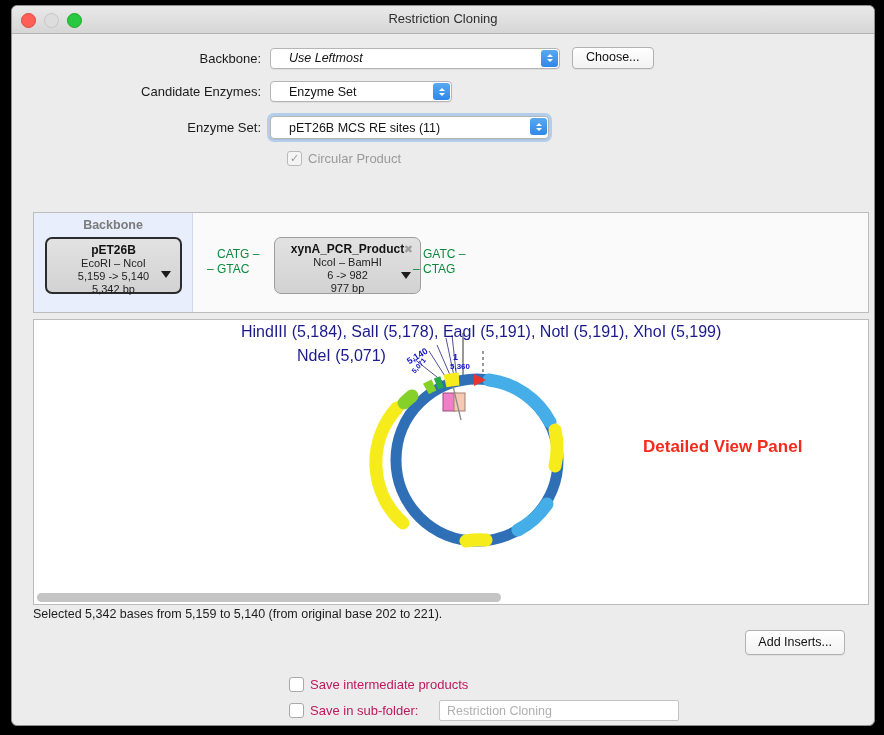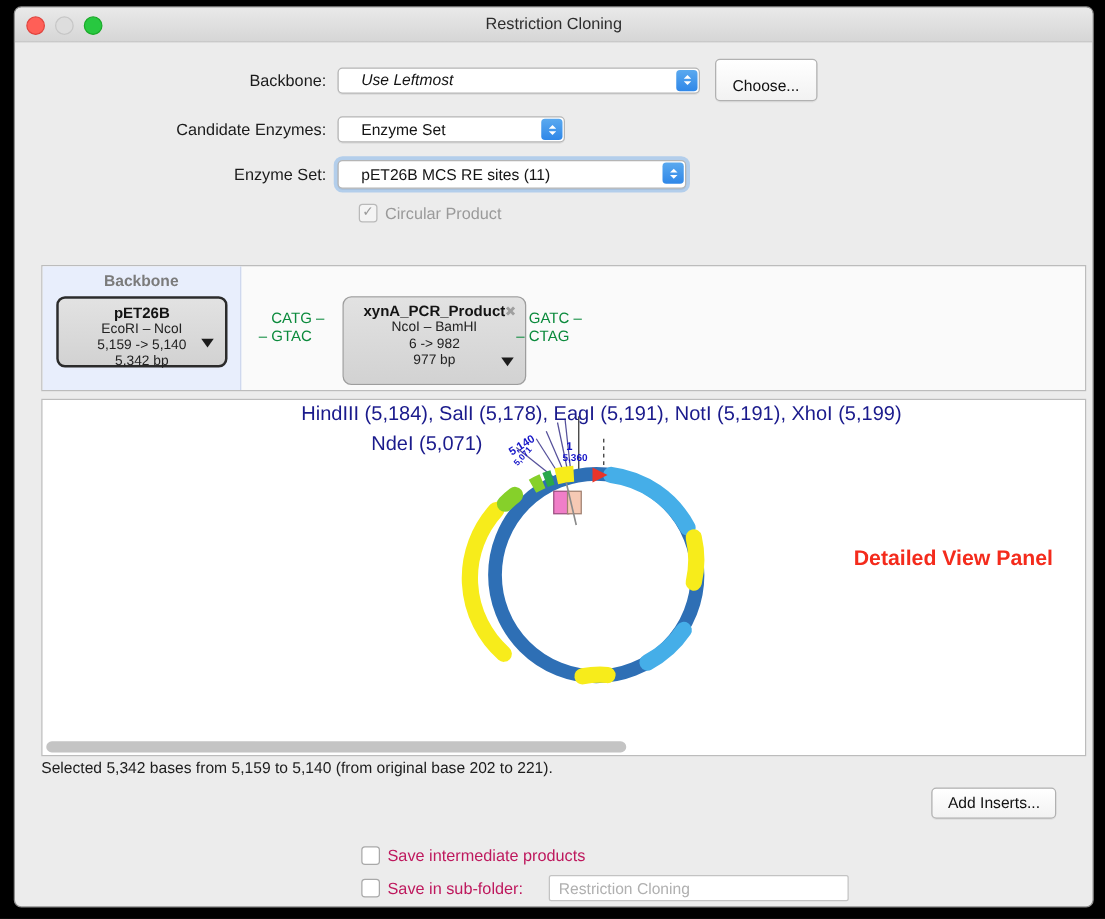--- a/index.html
+++ b/index.html
@@ -94,21 +94,21 @@
     padding: 3px; margin: -3px;
     border-radius: 7px;
     background: rgba(110,170,235,0.45);
     display: inline-block;
   }
   .btn {
     font-size: 12.5px; color: #111;
     background: linear-gradient(to bottom, #ffffff 0%, #f2f2f2 100%);
     border: 1px solid #b1b1b1;
     border-radius: 4px;
-    padding: 14px 13px 4px;
+    padding: 2px 13px 4px;
     cursor: default;
     box-shadow: 0 1px 0 rgba(0,0,0,0.05);
   }
   .choose-btn { margin-left: 12px; }
 
   .checkrow { display: flex; align-items: center; margin-top: 12px; padding-left: 275px; }
   .chk {
     width: 13px; height: 13px;
     border: 1px solid #b9b9b9; border-radius: 3px;
     background: #f4f4f4;
@@ -141,21 +141,21 @@
   }
   .frag {
     position: absolute;
     background: linear-gradient(to bottom,#e2e2e2 0%, #d2d2d2 100%);
     border-radius: 7px;
     box-sizing: border-box;
     text-align: center;
   }
   .frag.primary { left: 11px; top: 24px; width: 137px; height: 57px;
                   border: 2px solid #2b2b2b; }
-  .frag.insert  { left: 240px; top: 24px; width: 147px; height: 71px;
+  .frag.insert  { left: 240px; top: 24px; width: 147px; height: 57px;
                   border: 1px solid #9d9d9d; }
   .frag .name { font-size: 12px; font-weight: bold; color: #131313; margin-top: 4px; }
   .frag .line { font-size: 11px; color: #222; line-height: 13px; }
   .frag .caret {
     position: absolute; right: 9px; bottom: 14px;
     width: 0; height: 0;
     border-left: 5.5px solid transparent;
     border-right: 5.5px solid transparent;
     border-top: 7px solid #1c1c1c;
   }
@@ -170,21 +170,21 @@
   }
   .sticky .top { padding-left: 10px; }
   #sticky-left  { left: 195px; top: 200px; }
   #sticky-right { left: 401px; top: 200px; }
   .annot-red {
     position: absolute;
     color: #f42b1c; font-weight: bold; font-size: 17px;
     font-family: "Liberation Sans", sans-serif;
   }
   #annot-construct { left: 631px; top: 203px; }
-  #annot-detailed  { left: 631px; top: 390px; margin-left: 40px; }
+  #annot-detailed  { left: 631px; top: 390px; }
 
   
   #detail-panel {
     left: 21px; top: 272px; width: 834px; height: 284px;
     background: #fff; overflow: hidden;
   }
   .sitelabel {
     position: absolute;
     color: #1a1a8c; font-size: 16px; white-space: nowrap;
   }

